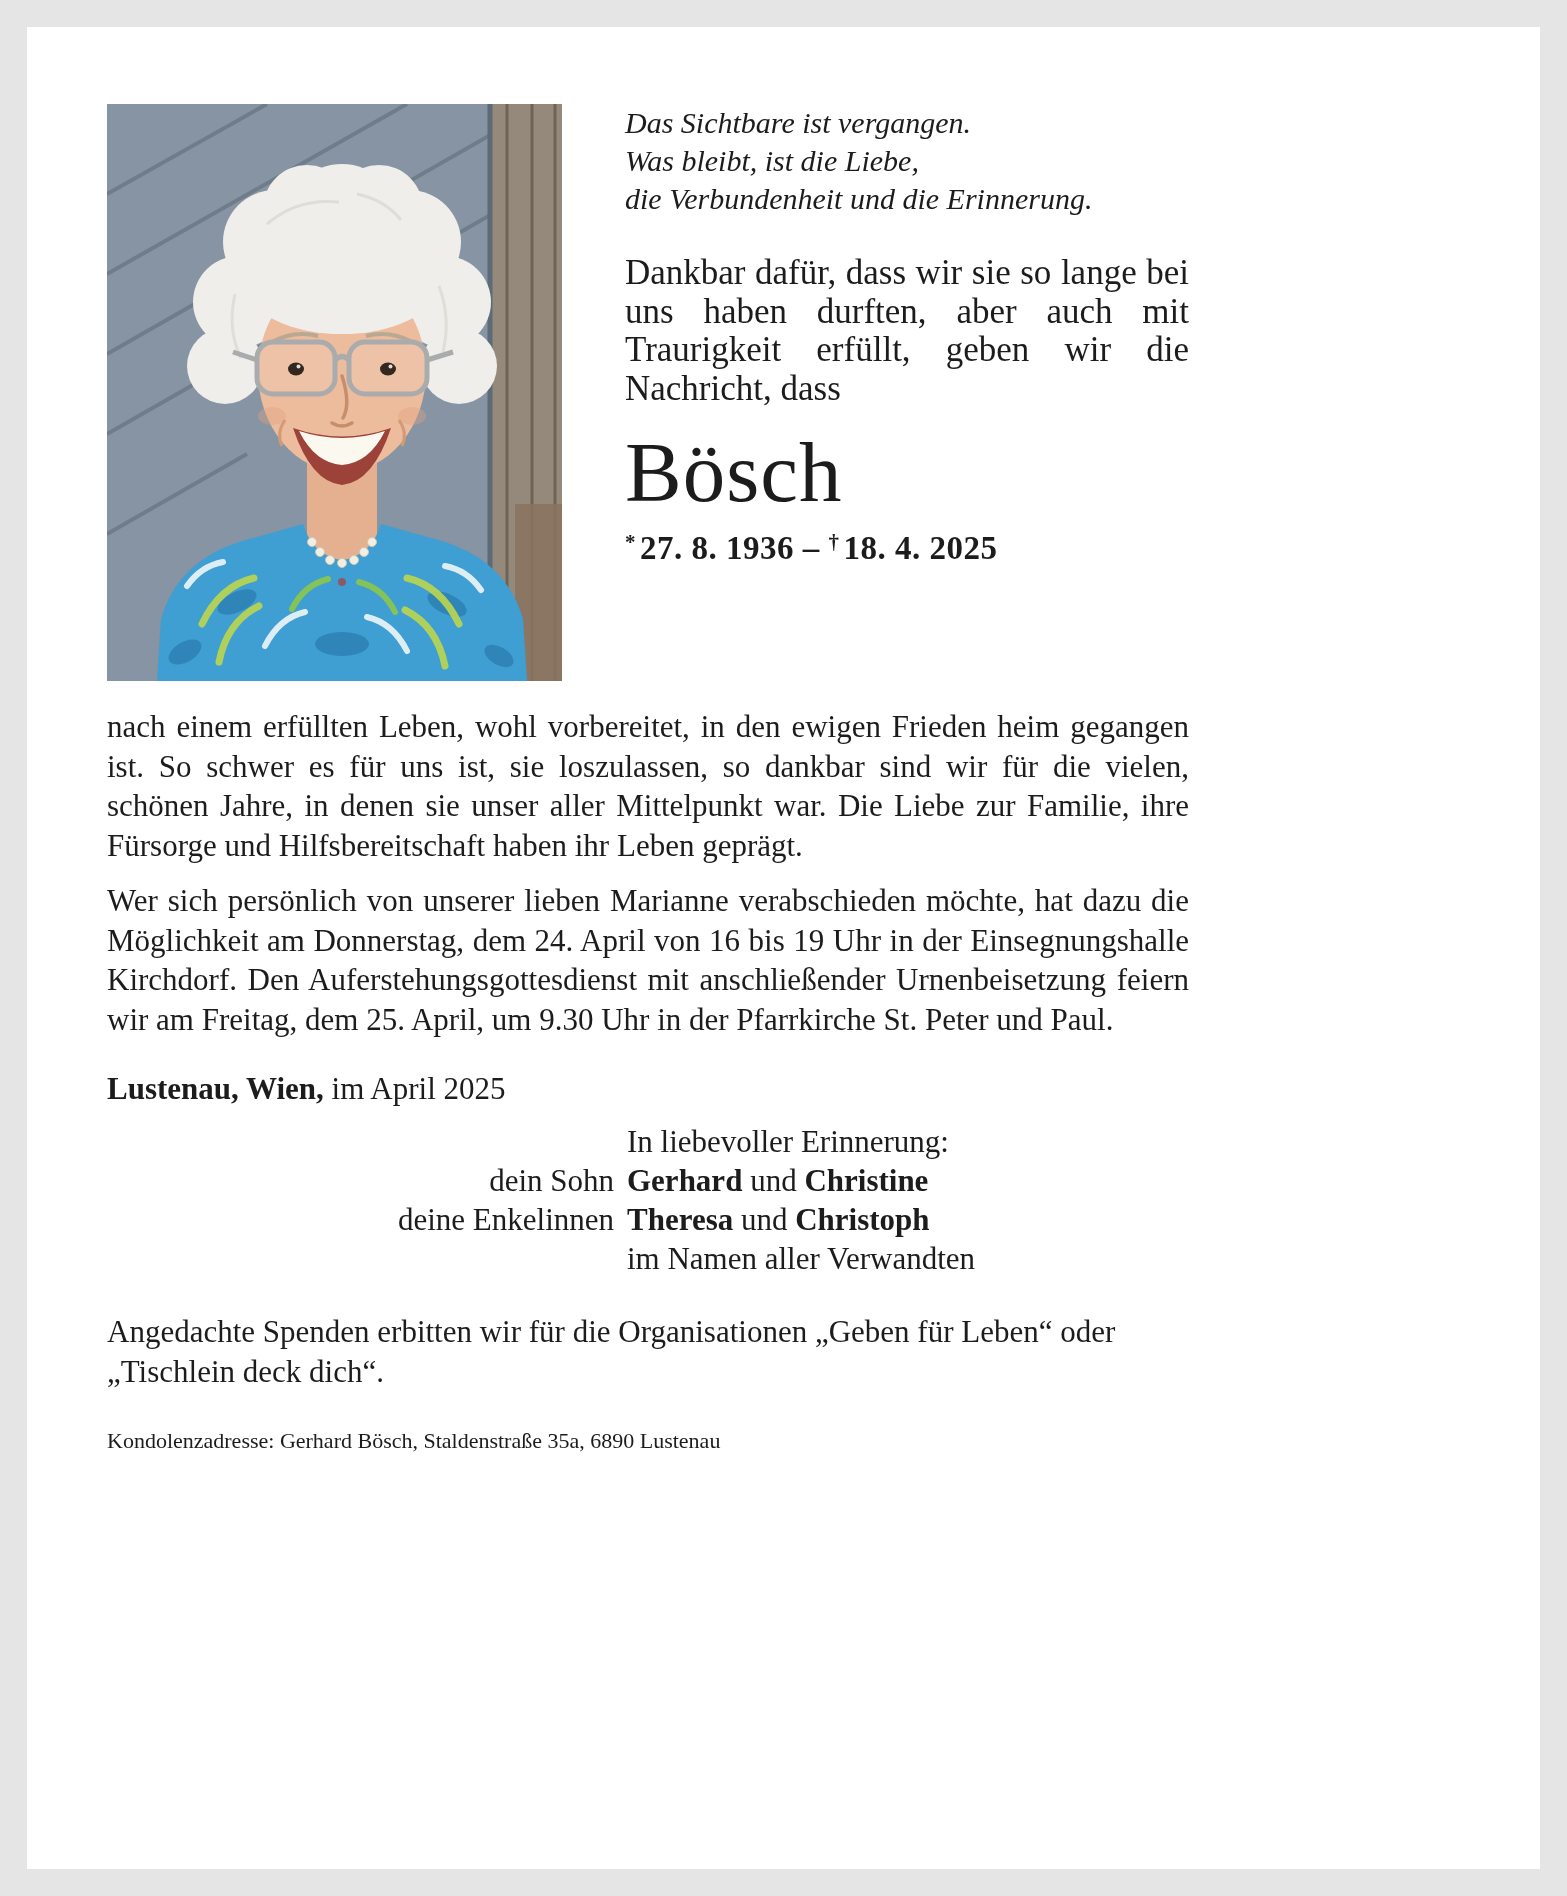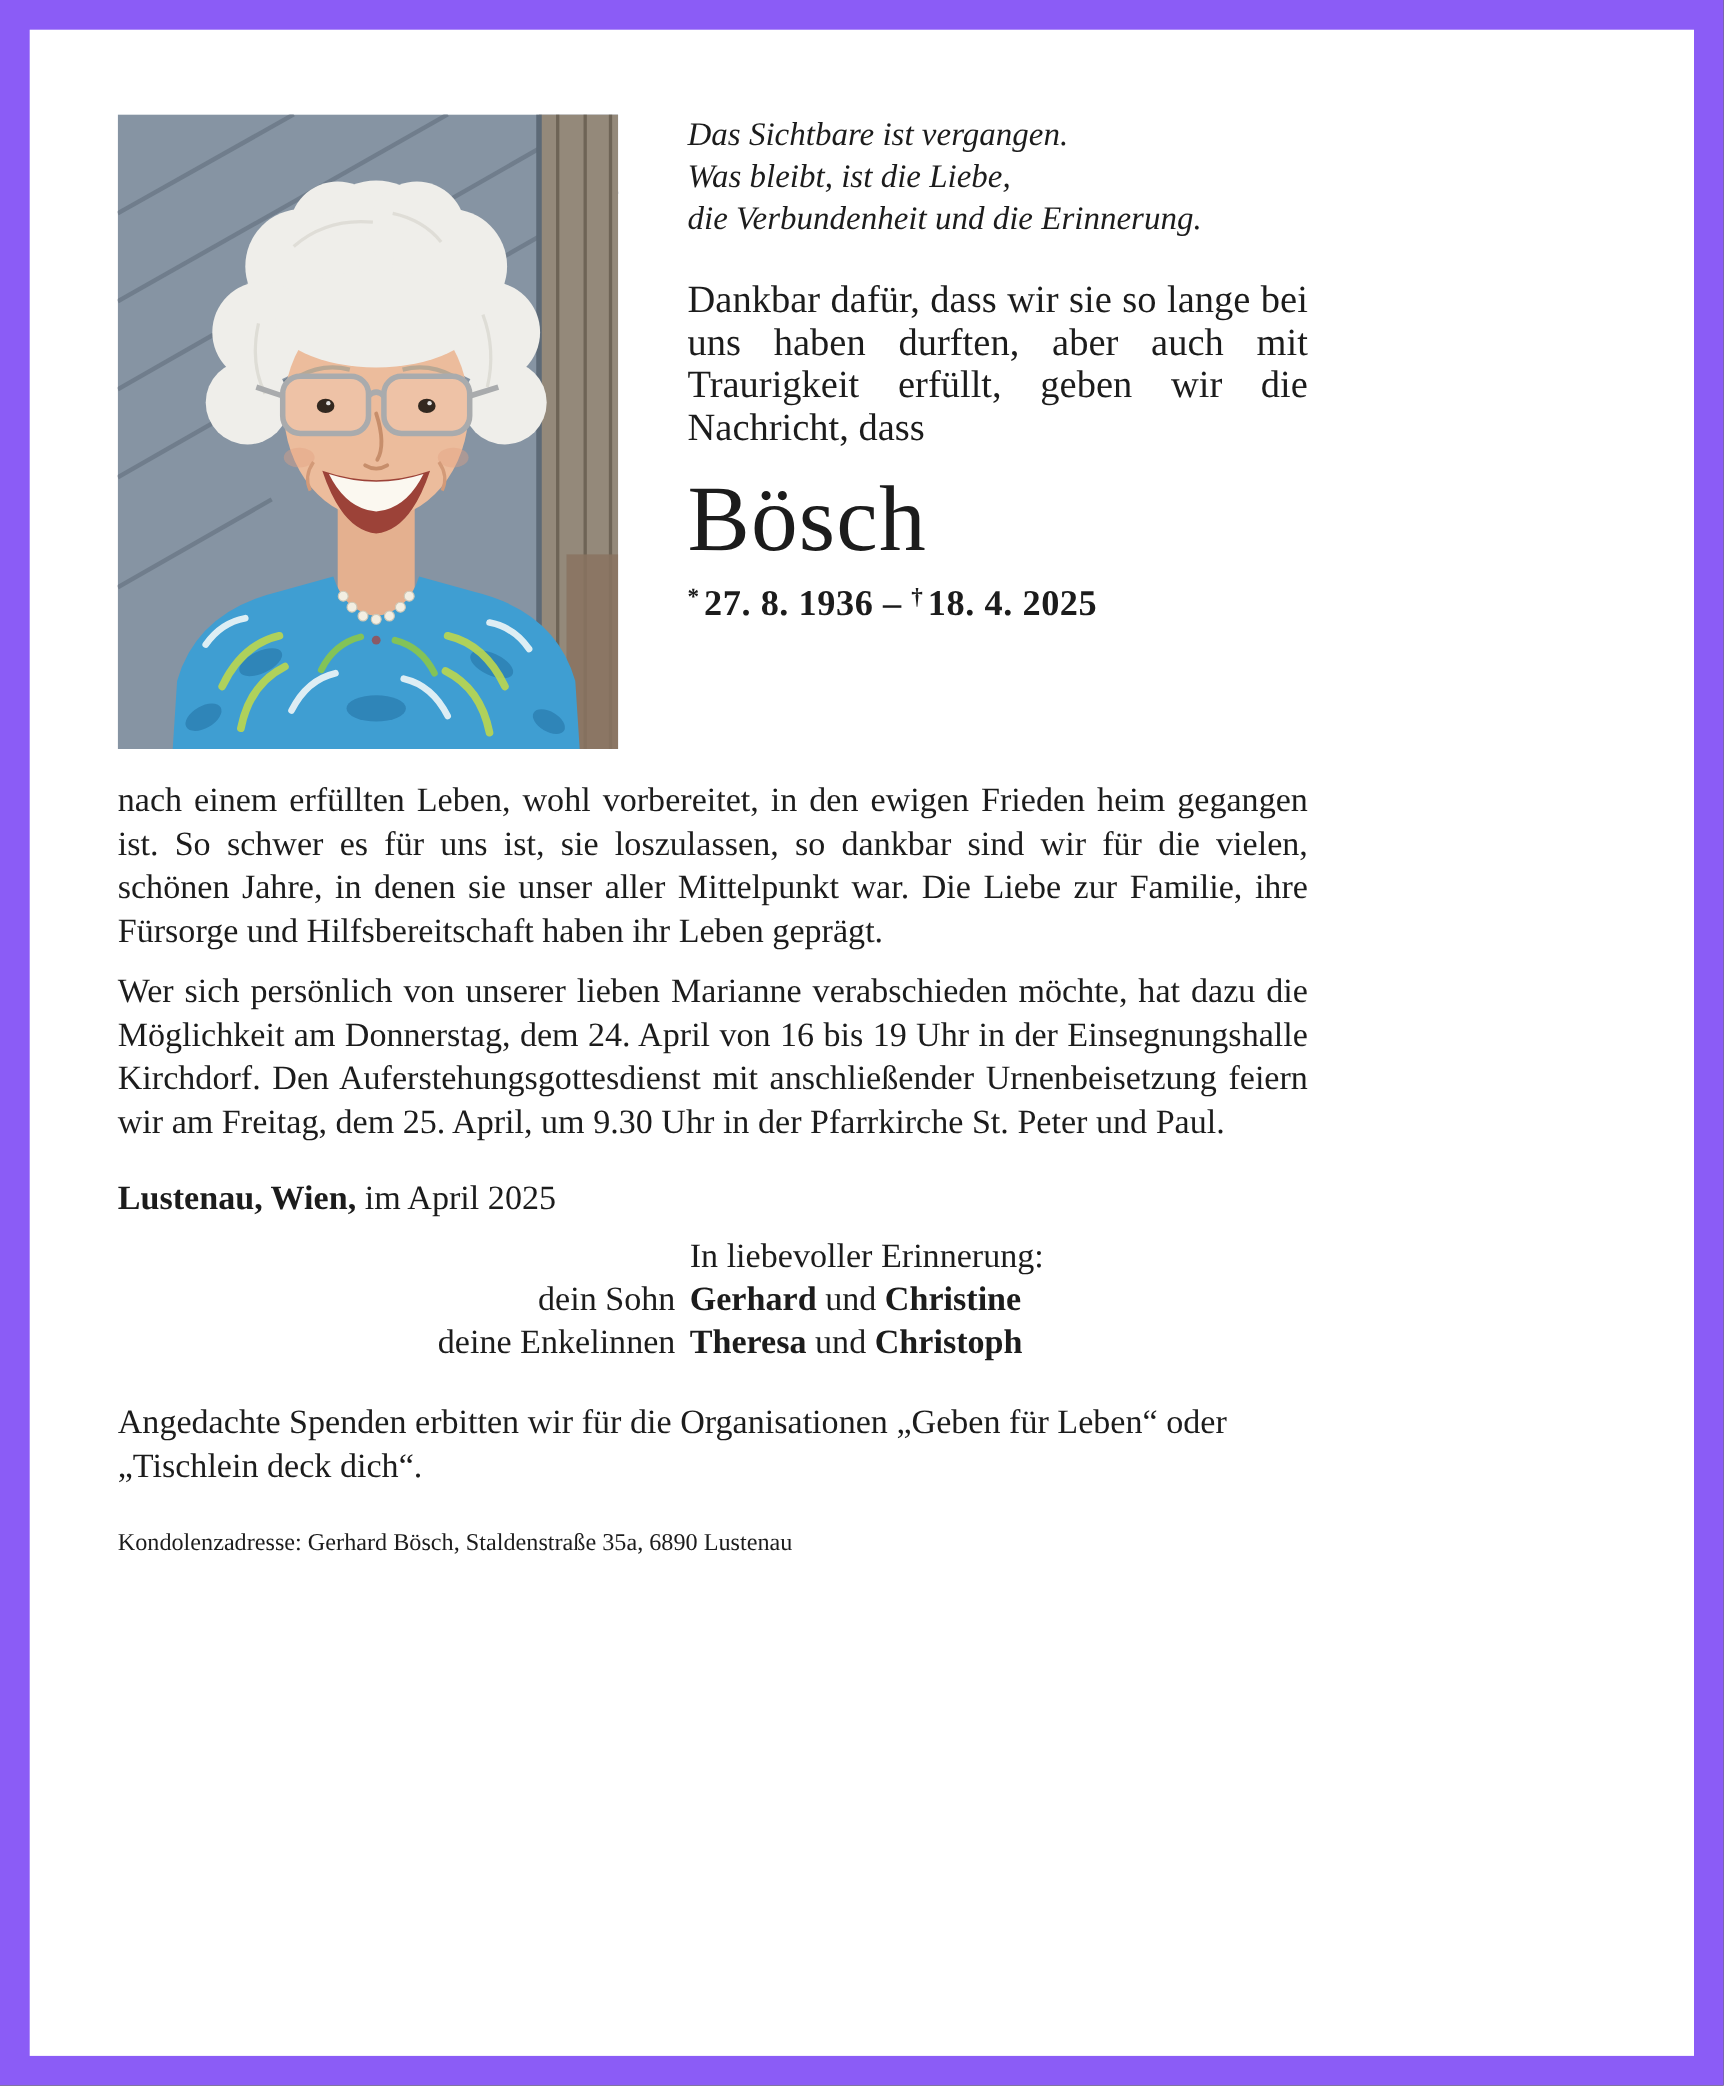--- a/index.html
+++ b/index.html
@@ -1,19 +1,19 @@
 <!DOCTYPE html>
 <html lang="de"><head>
 <meta charset="utf-8">
 <style>
   * { margin:0; padding:0; box-sizing:border-box; }
   html,body { background:#2b2b2b; }
   .page {
     width:1567px; height:1896px;
-    background:#8b5cf6;
+    background:#e5e5e5;
     padding:27px;
   }
   .sheet {
     width:100%; height:100%;
     background:#ffffff;
     padding:77px 0 0 80px;
     overflow:hidden;
   }
   .content {
     width:1082px;
@@ -214,20 +214,21 @@
           <div class="rem-role">deine Enkelinnen</div>
           <div class="rem-names">
             <span class="b">Theresa</span>
             <span>und</span>
             <span class="b">Christoph</span>
           </div>
         </div>
 
 
 
+        <div class="rem-closing">im Namen aller Verwandten</div>
       </div>
 
       <p class="donations">Angedachte Spenden erbitten wir für die Organisationen „Geben für Leben“ oder „Tischlein deck dich“.</p>
 
       <p class="condolence">Kondolenzadresse: Gerhard Bösch, Staldenstraße 35a, 6890 Lustenau</p>
 
     </div>
   </div>
 </div>
 

